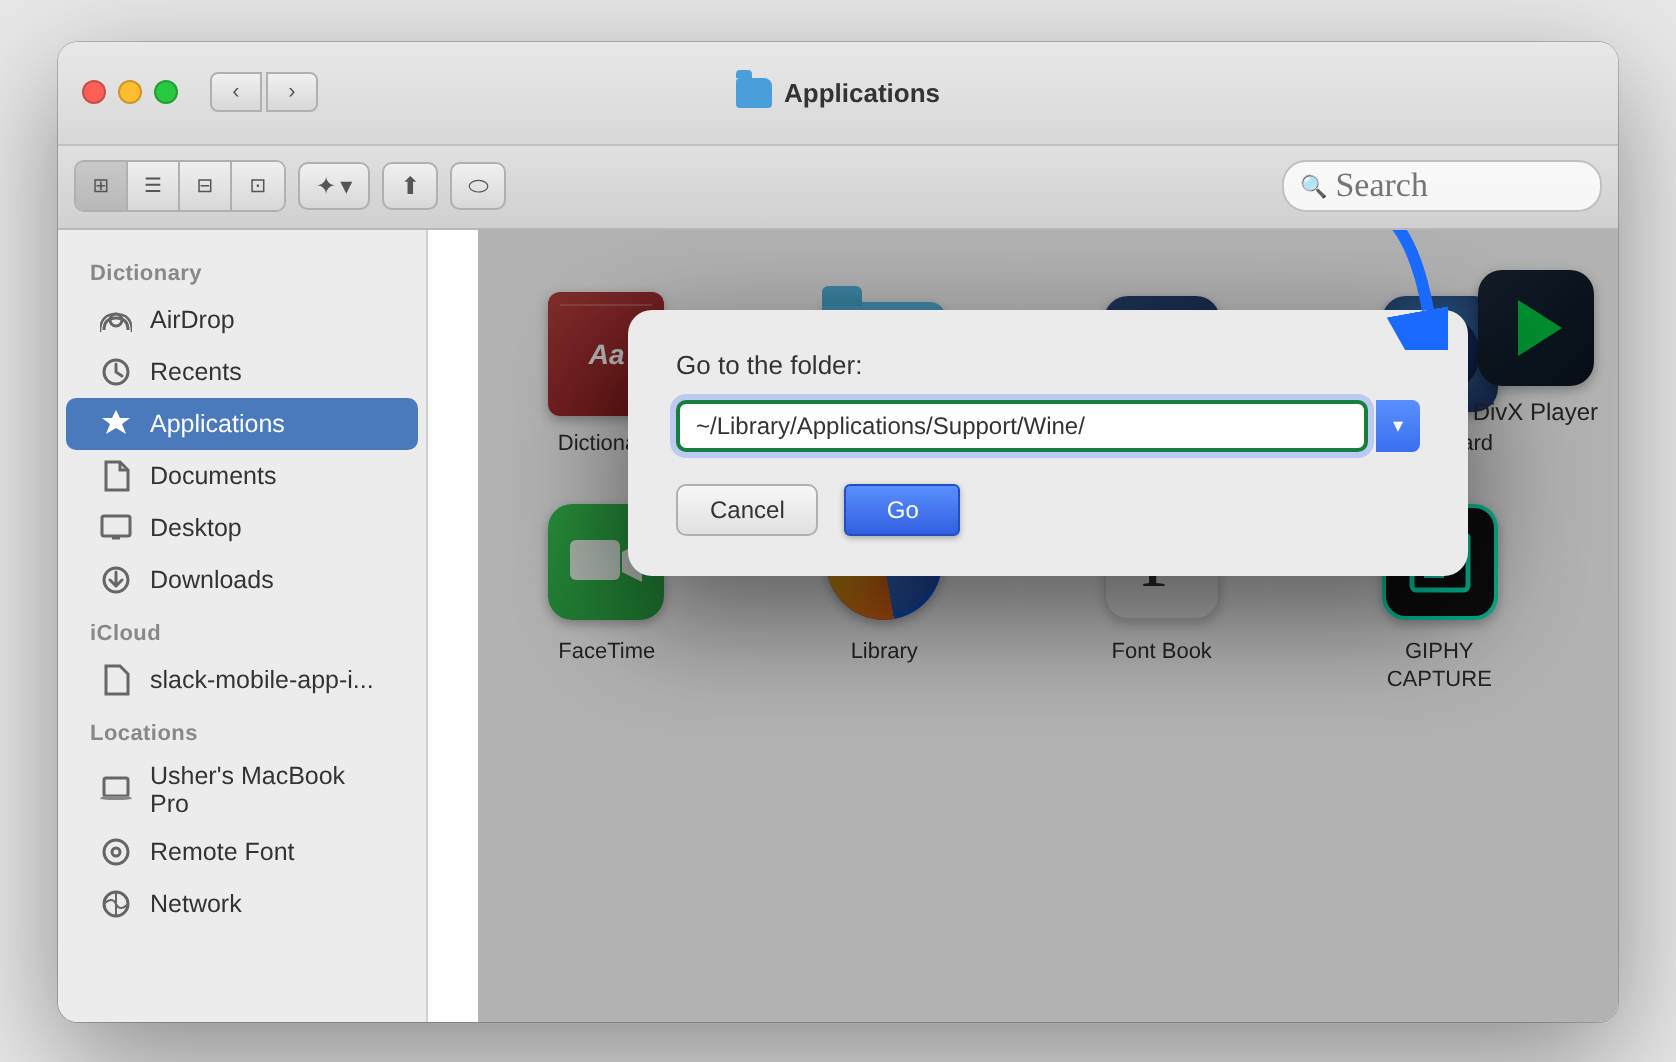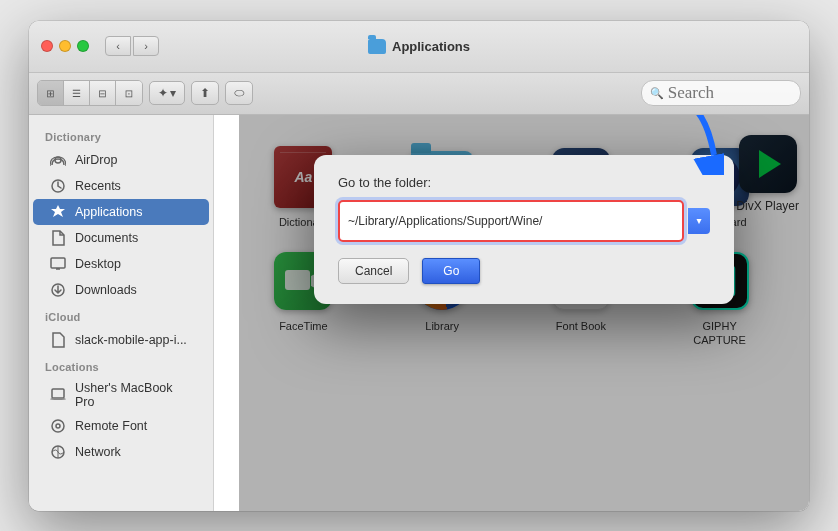--- a/index.html
+++ b/index.html
@@ -425,22 +425,22 @@
 
     .modal-input-row {
       display: flex;
       align-items: center;
       gap: 4px;
       margin-bottom: 16px;
     }
 
     .modal-input {
       flex: 1;
-      height: 42px;
-      border: 2px solid #ef4444;
+      height: 26px;
+      border: 2px solid #15803d;
       border-radius: 5px;
       padding: 0 8px;
       font-size: 12px;
       background: white;
       outline: none;
       color: #333;
       box-shadow: 0 0 0 3px rgba(74,127,255,0.3);
     }
 
     .modal-dropdown-btn {

